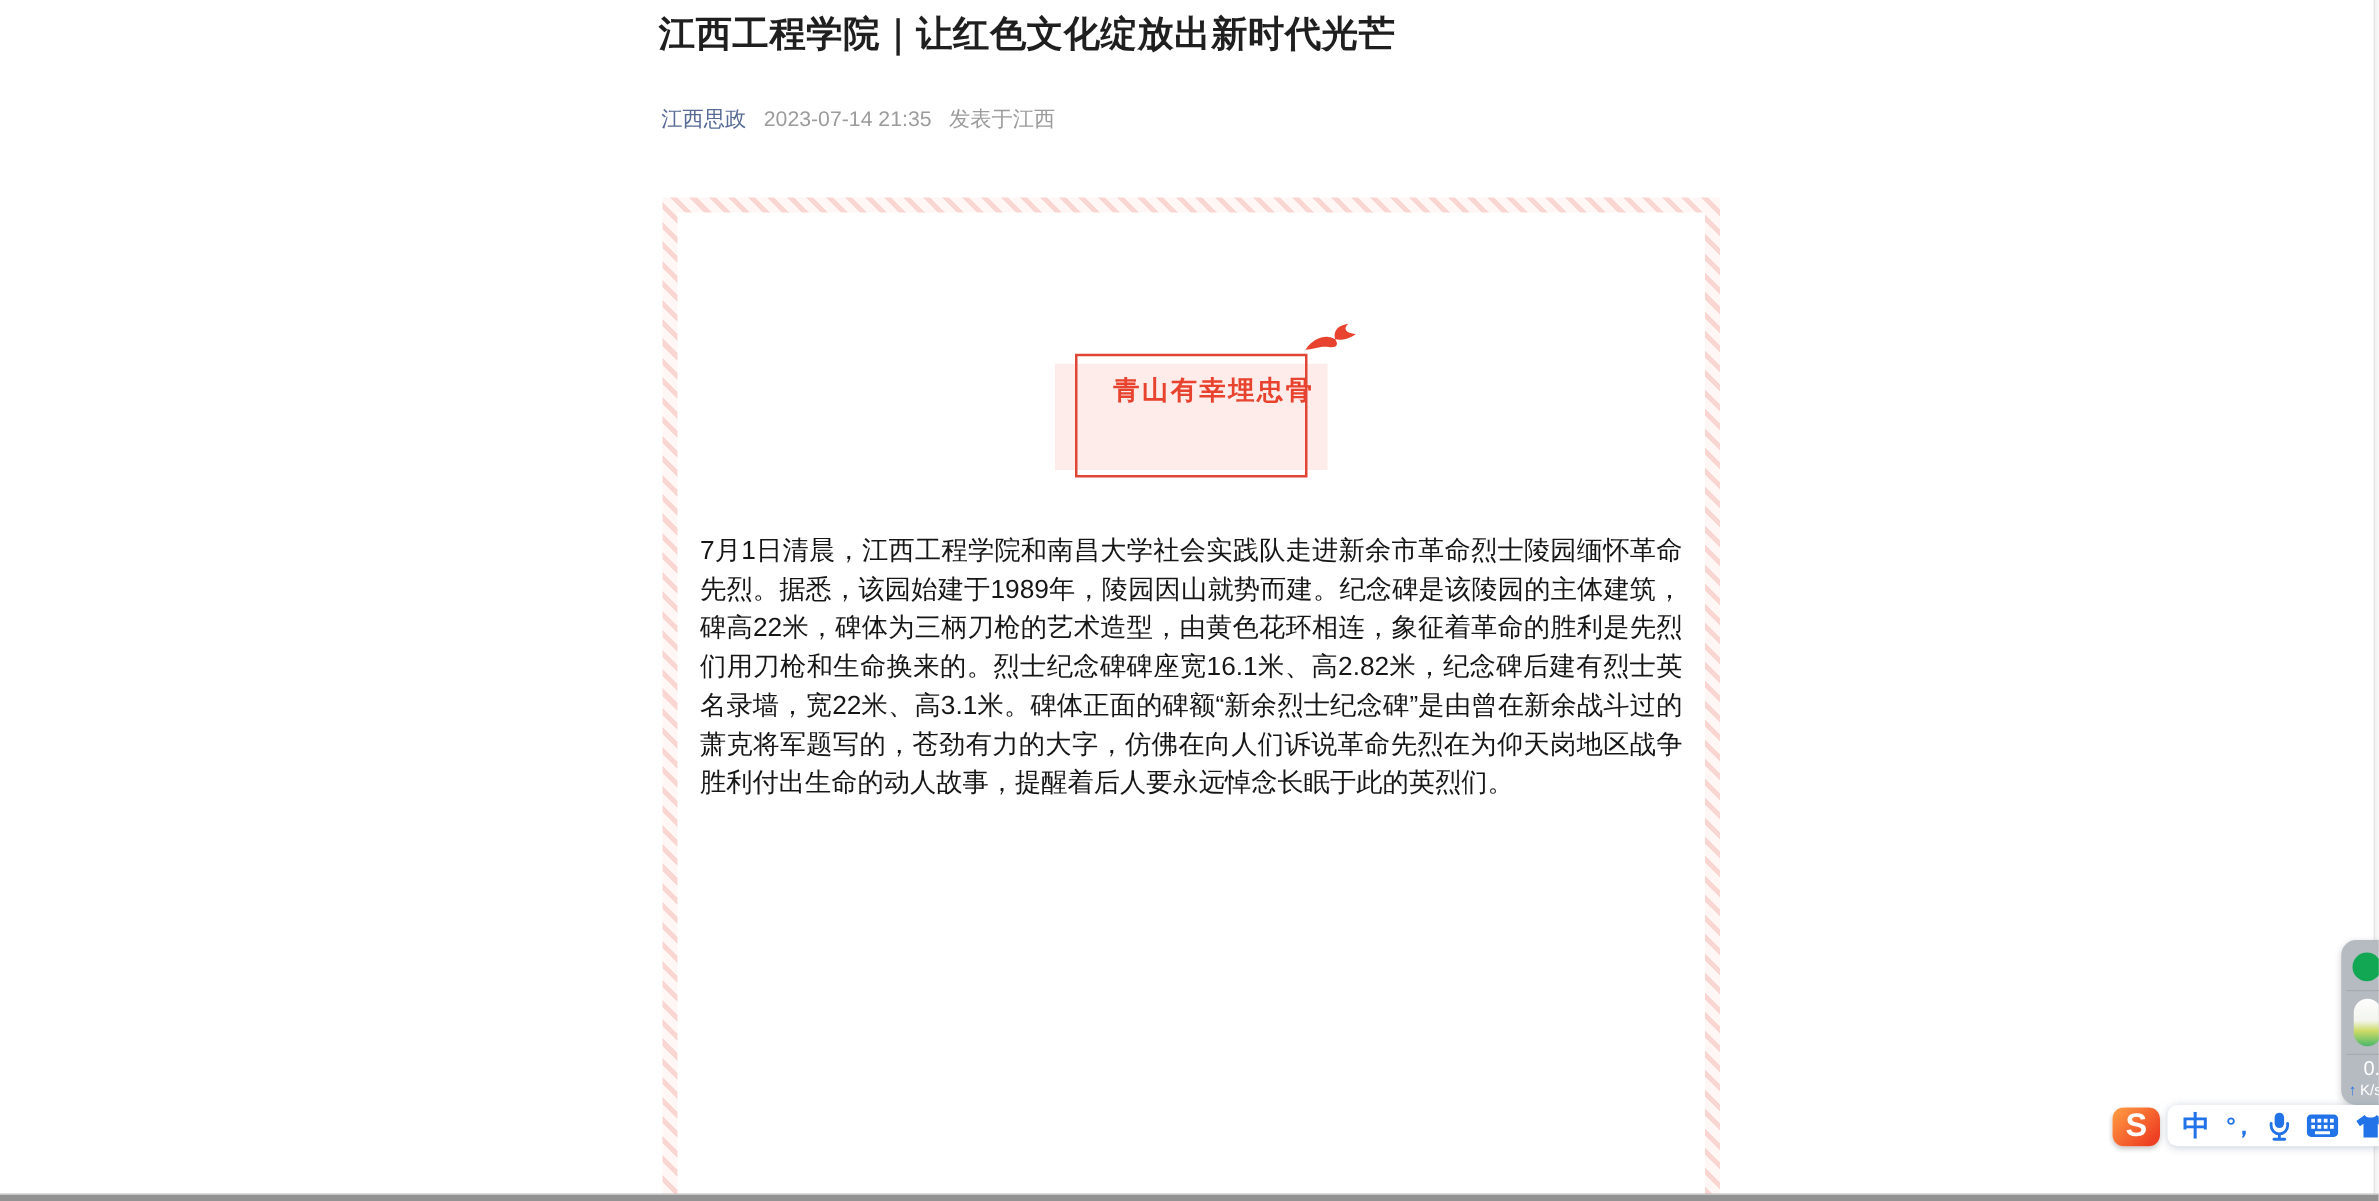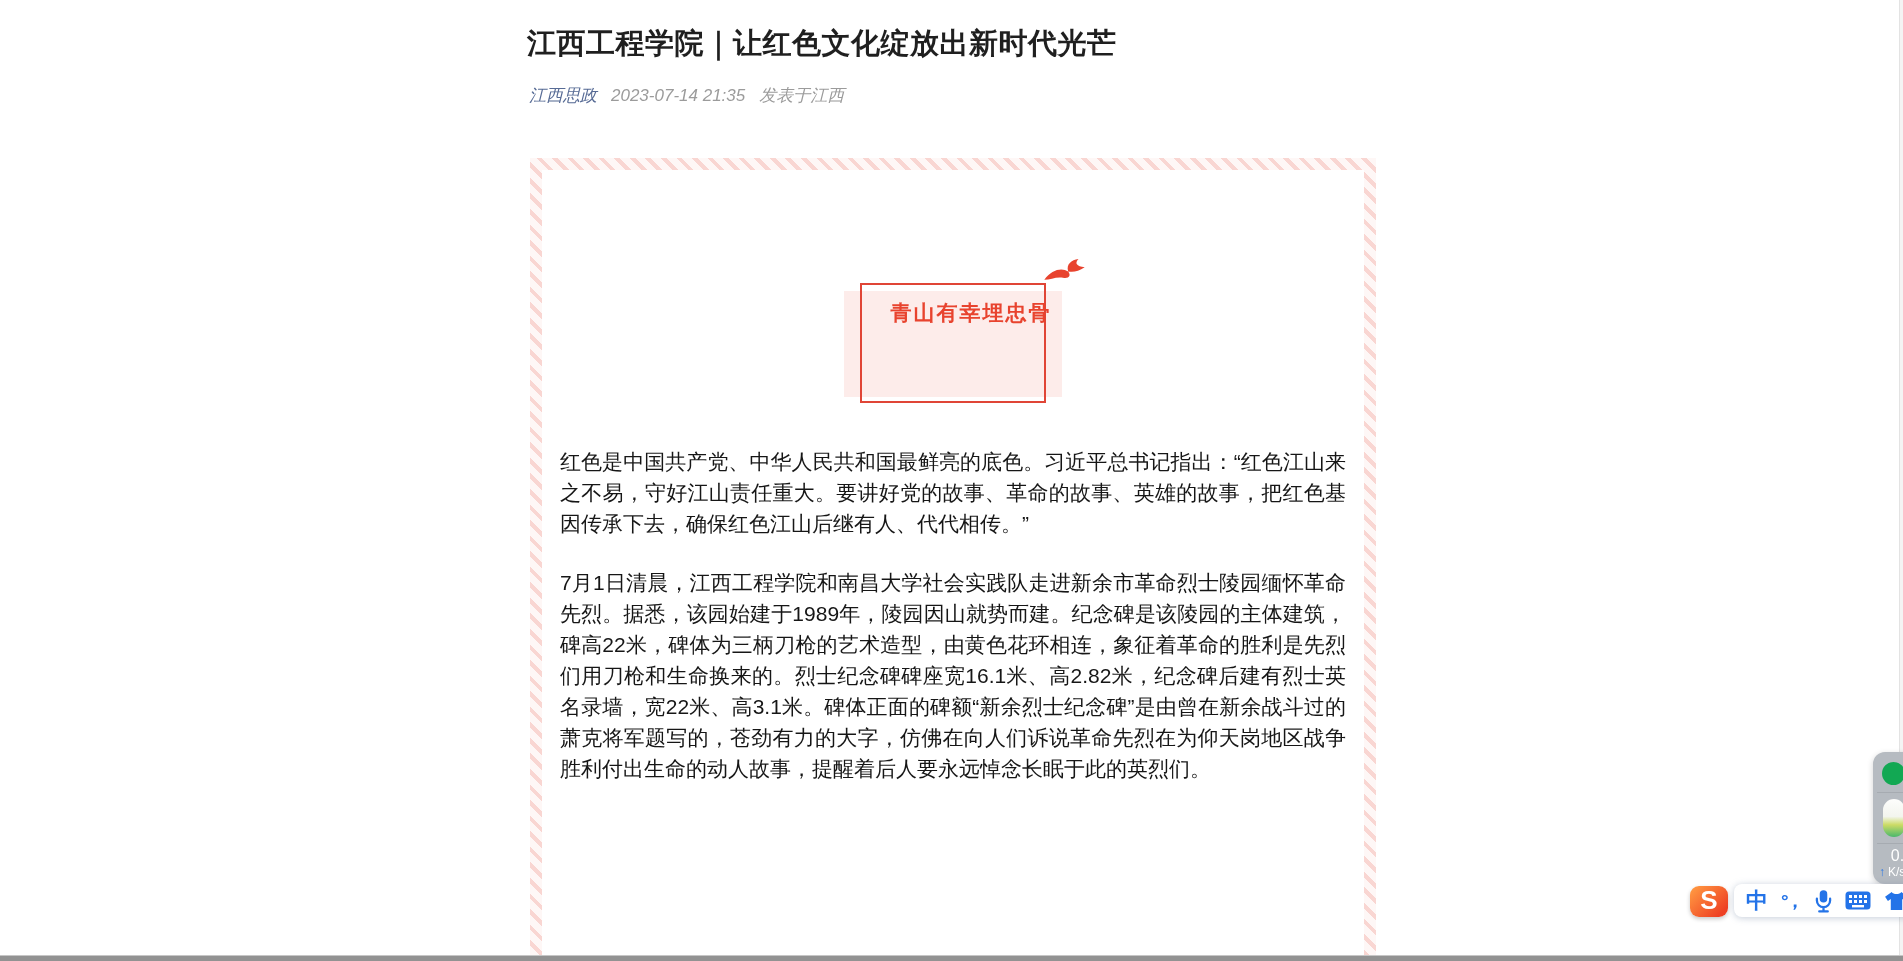--- a/index.html
+++ b/index.html
@@ -1,34 +1,34 @@
 <!DOCTYPE html>
 <html><head>
 <meta charset="utf-8">
 <style>
   * { margin:0; padding:0; box-sizing:border-box; }
   html,body { width:1903px; height:961px; overflow:hidden; background:#ffffff;
               font-family:"Liberation Sans","DejaVu Sans",sans-serif; position:relative; }
 
   
-  .page-title { position:absolute; left:527px; top:24px; width:900px;
+  .page-title { position:absolute; left:527px; top:8px; width:900px;
                 font-size:29px; font-weight:700; color:#1f1f1f; letter-spacing:.5px; }
-  .byline { position:absolute; left:529px; top:84px; font-size:17px; white-space:nowrap;font-style:italic; }
+  .byline { position:absolute; left:529px; top:84px; font-size:17px; white-space:nowrap; }
   .byline .author { color:#576b95; margin-right:14px; cursor:pointer; }
   .byline .meta   { color:#9b9b9b; margin-right:14px; }
 
   
   .article-box { position:absolute; left:530px; top:158px; width:846px; height:834px;
     background:repeating-linear-gradient(45deg,#f9d6d2 0px,#f9d6d2 4px,#fef7f6 4px,#fef7f6 11px); }
   .article-inner { position:absolute; inset:12px; background:#ffffff; padding:53px 18px 0 18px; }
   .article-inner p { font-size:21px; line-height:31px; color:#161616;
                      text-align:justify; margin:0 0 28px 0; }
 
   
-  .callout { position:relative; width:218px; height:106px; margin:68px auto 49px auto;padding-left:36px; }
+  .callout { position:relative; width:218px; height:85px; margin:68px auto 49px auto;padding-left:36px; }
   .callout-fill { position:absolute; inset:0; background:#fdecea; }
   .callout-outline { position:absolute; left:16px; right:16px; top:-8px; bottom:-6px;
                      border:2px solid #e04536; }
   .callout-text { position:relative; z-index:2; text-align:center; padding-top:5px;
                   font-size:21px; font-weight:700; color:#e8432e;
                   line-height:34px; letter-spacing:2px; }
   .dove { position:absolute; right:-24px; top:-33px; width:44px; height:29px; z-index:3; }
 
   
   .bottom-edge { position:absolute; left:0; bottom:0; width:1903px; height:6px;
@@ -82,21 +82,20 @@
       <div class="callout-outline"></div>
       <svg class="dove" viewBox="0 0 42 28">
         <path fill="#e8432e" d="M2 21 C9 11 19 9 25 13 C23 6 28 2 35 1 C31 5 33 8 41 9
                  C35 13 30 14 25 13 C28 17 26 20 20 19 C13 18 8 21 2 21 Z"></path>
       </svg>
       <div class="callout-text">
         <div>青山有幸埋忠骨</div>
       </div>
     </div>
 
-    <p>红色是中国共产党、中华人民共和国最鲜亮的底色。习近平总书记指出：“红色江山来之不易，守好江山责任重大。要讲好党的故事、革命的故事、英雄的故事，把红色基因传承下去，确保红色江山后继有人、代代相传。”</p>
     <p>7月1日清晨，江西工程学院和南昌大学社会实践队走进新余市革命烈士陵园缅怀革命先烈。据悉，该园始建于1989年，陵园因山就势而建。纪念碑是该陵园的主体建筑，碑高22米，碑体为三柄刀枪的艺术造型，由黄色花环相连，象征着革命的胜利是先烈们用刀枪和生命换来的。烈士纪念碑碑座宽16.1米、高2.82米，纪念碑后建有烈士英名录墙，宽22米、高3.1米。碑体正面的碑额“新余烈士纪念碑”是由曾在新余战斗过的萧克将军题写的，苍劲有力的大字，仿佛在向人们诉说革命先烈在为仰天岗地区战争胜利付出生命的动人故事，提醒着后人要永远悼念长眠于此的英烈们。</p>
   </div>
 </div>
 
 <div class="scroll-track"></div>
 
 <div class="side-widget">
   <span class="status-dot"></span>
   <span class="sw-divider" style="top:40px"></span>
   <span class="battery-pill"></span>

